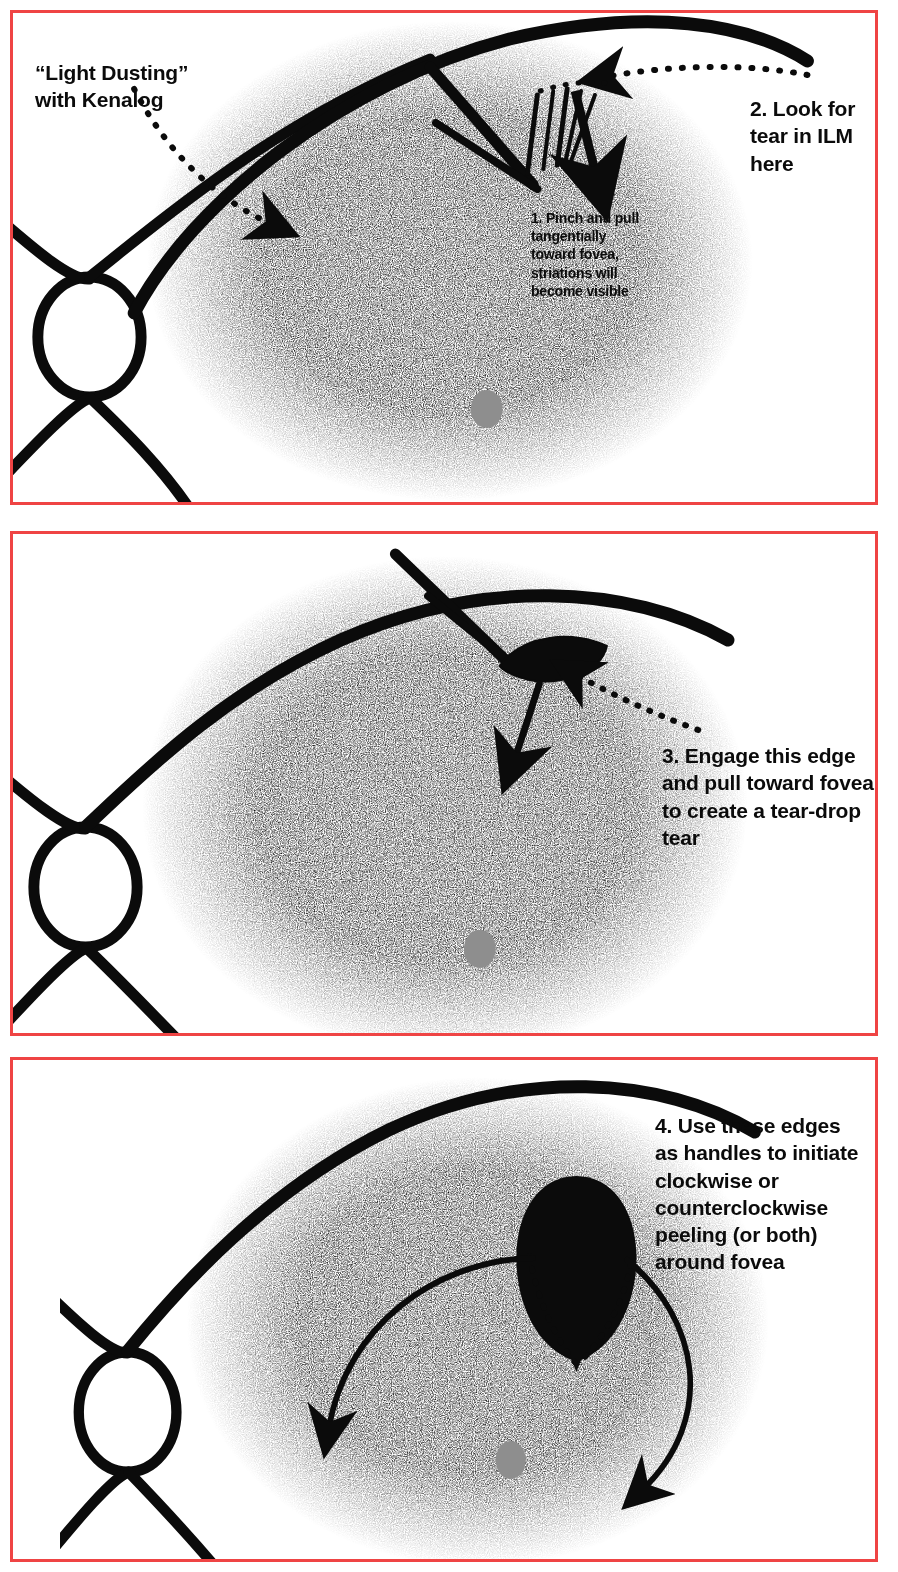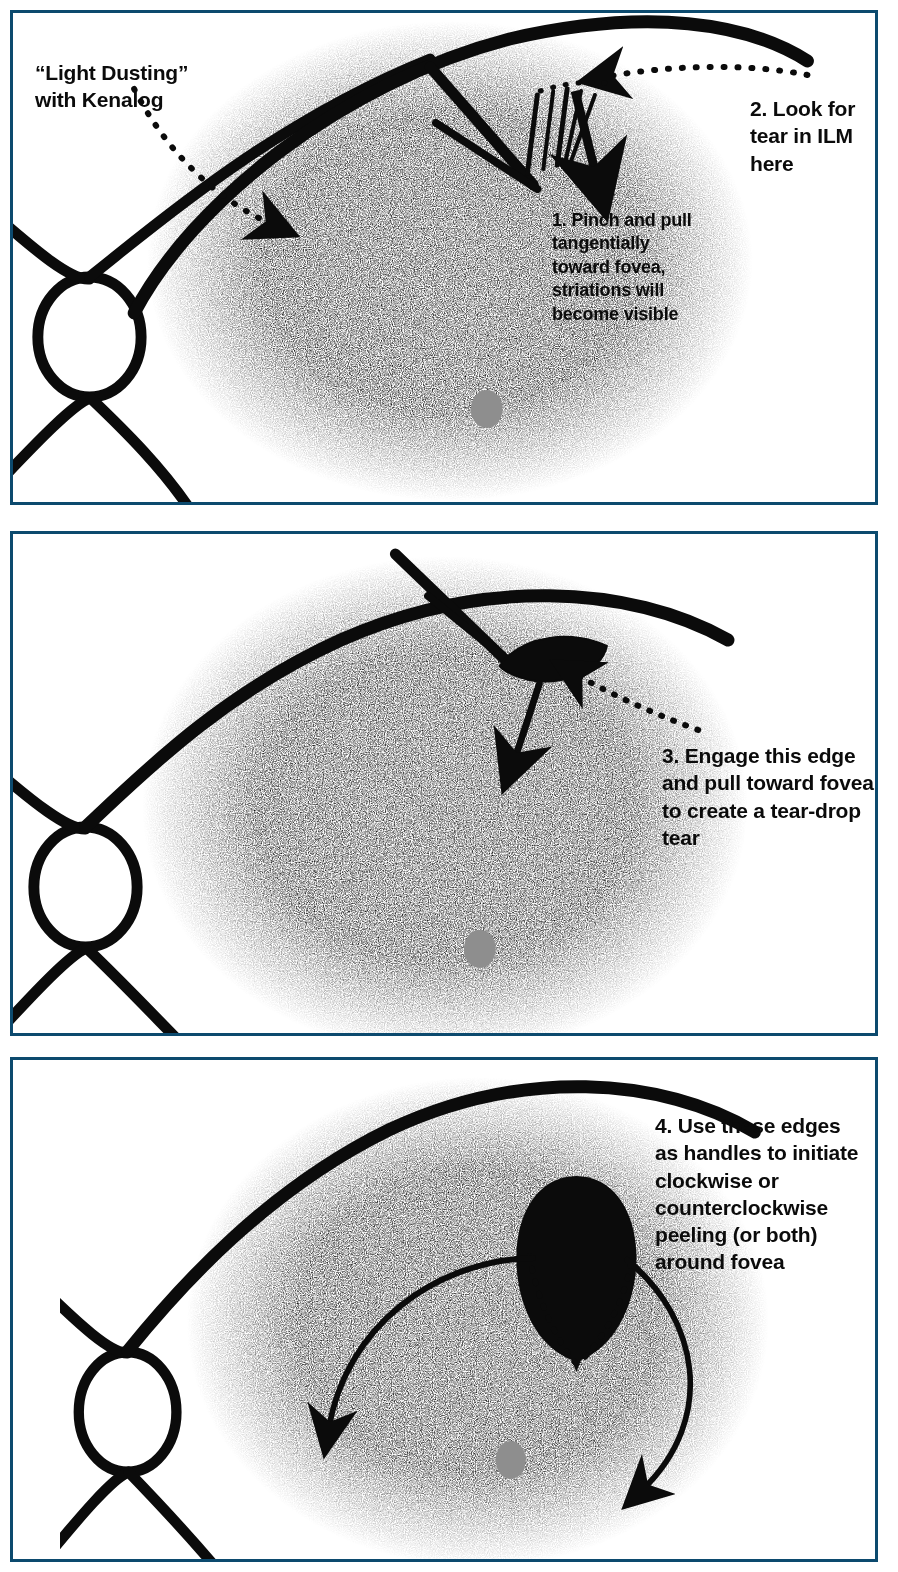--- a/index.html
+++ b/index.html
@@ -18,21 +18,21 @@
     position: relative;
     width: 898px;
     height: 1572px;
     background: #ffffff;
   }
   .panel {
     position: absolute;
     left: 10px;
     width: 868px;
     background: #ffffff;
-    border: 3px solid #0c4a6e;
+    border: 3px solid #ef4444;
     box-sizing: border-box;
     overflow: hidden;
   }
   #panel-1 { top: 10px;   height: 495px; }
   #panel-2 { top: 531px;  height: 505px; }
   #panel-3 { top: 1057px; height: 505px; padding-left: 47px; }
 
   .panel-svg {
     display: block;
     width: 100%;
@@ -55,22 +55,22 @@
     left: 22px; top: 46px;
     font-size: 21px;
     width: 220px;
   }
   #cap-step2 {
     left: 737px; top: 82px;
     font-size: 21px;
     width: 160px;
   }
   #cap-step1 {
-    left: 539px; top: 196px;
-    font-size: 18px;
+    left: 518px; top: 196px;
+    font-size: 14px;
     width: 210px;
   }
   
   #cap-step3 {
     left: 633px; top: 208px;
     font-size: 21px;
     width: 240px;
     padding-left: 16px;
   }
   

